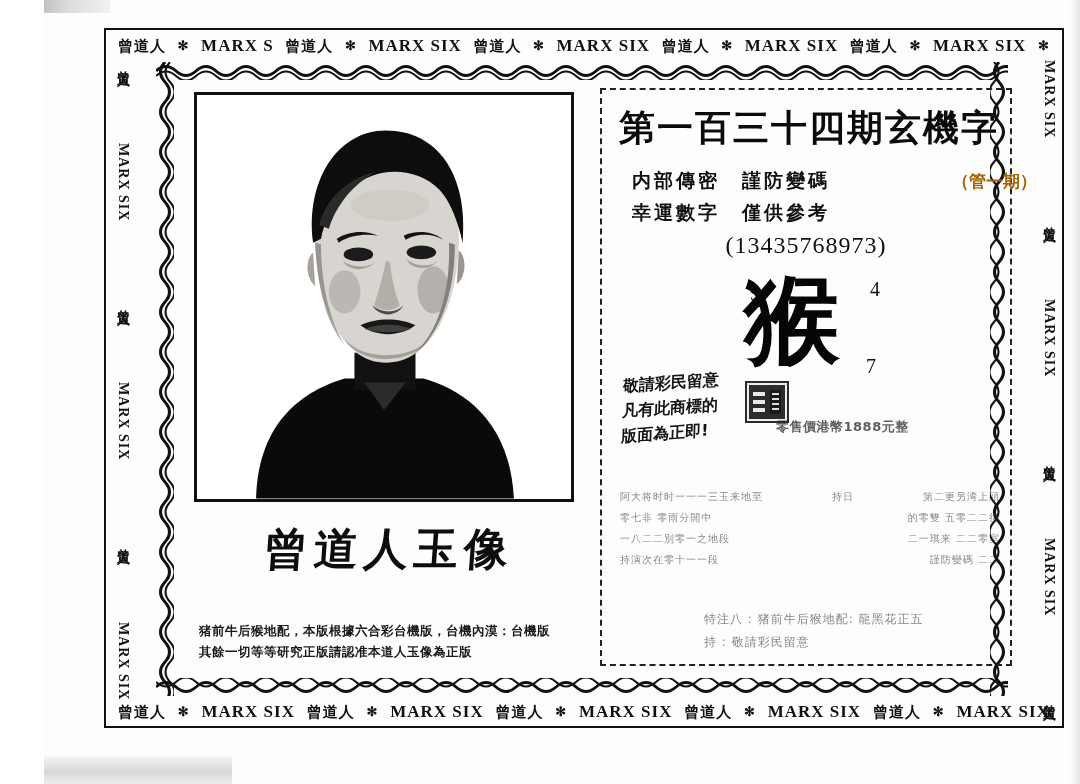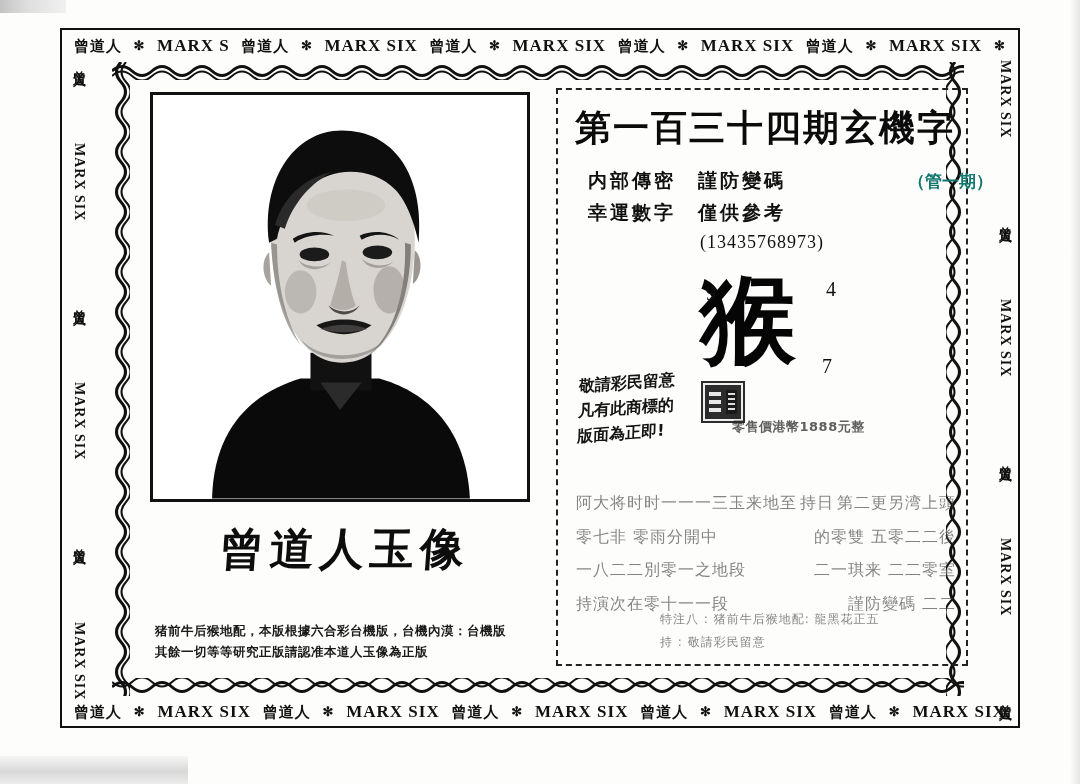--- a/index.html
+++ b/index.html
@@ -13,20 +13,21 @@
     overflow: hidden;
     font-family: "Liberation Serif", serif;
     position: relative;
   }
 
   
   #page {
     position: absolute;
     inset: 0;
     background: #fdfdfb;
+    margin-left: 44px;
   }
   
   #scan-smudge {
     position: absolute;
     left: 0; top: 0;
     width: 66px; height: 13px;
     background: linear-gradient(90deg,#b9b9b9 0%, #d8d8d8 40%, #efefef 100%);
     opacity: .85;
   }
   #scan-smudge2 {
@@ -185,31 +186,31 @@
     letter-spacing: 3px;
   }
   #subline-1 { left: 588px; top: 168px; }
   #subline-2 { left: 588px; top: 200px; }
   #issue-tag {
     position: absolute;
     left: 908px; top: 170px;
     font-family: "DejaVu Sans", sans-serif;
     font-weight: bold;
     font-size: 17px;
-    color: #0f766e;
+    color: #a16207;
     text-align: right;
   }
 
   #phone-number {
     position: absolute;
     left: 556px; top: 232px;
     width: 412px;
     text-align: center;
     font-family: "Liberation Serif", serif;
-    font-size: 18px;
+    font-size: 24px;
     color: #111;
     letter-spacing: 1px;
   }
 
   #zodiac {
     position: absolute;
     left: 700px; top: 272px;
     font-family: "DejaVu Sans", sans-serif;
     font-weight: bold;
     font-size: 96px;
@@ -254,21 +255,21 @@
     color: #2a2a2a;
     opacity: .75;
     letter-spacing: .5px;
   }
 
   #verse-block {
     position: absolute;
     left: 576px; top: 486px;
     width: 380px;
     font-family: "DejaVu Sans", sans-serif;
-    font-size: 16px;
+    font-size: 10px;
     line-height: 2.1;
     color: #3a3a3a;
     opacity: .62;
     letter-spacing: 1px;
   }
   .verse-row { display: flex; justify-content: space-between; }
   .verse-col { white-space: nowrap; }
   #verse-foot {
     position: absolute;
     left: 660px; top: 608px;

